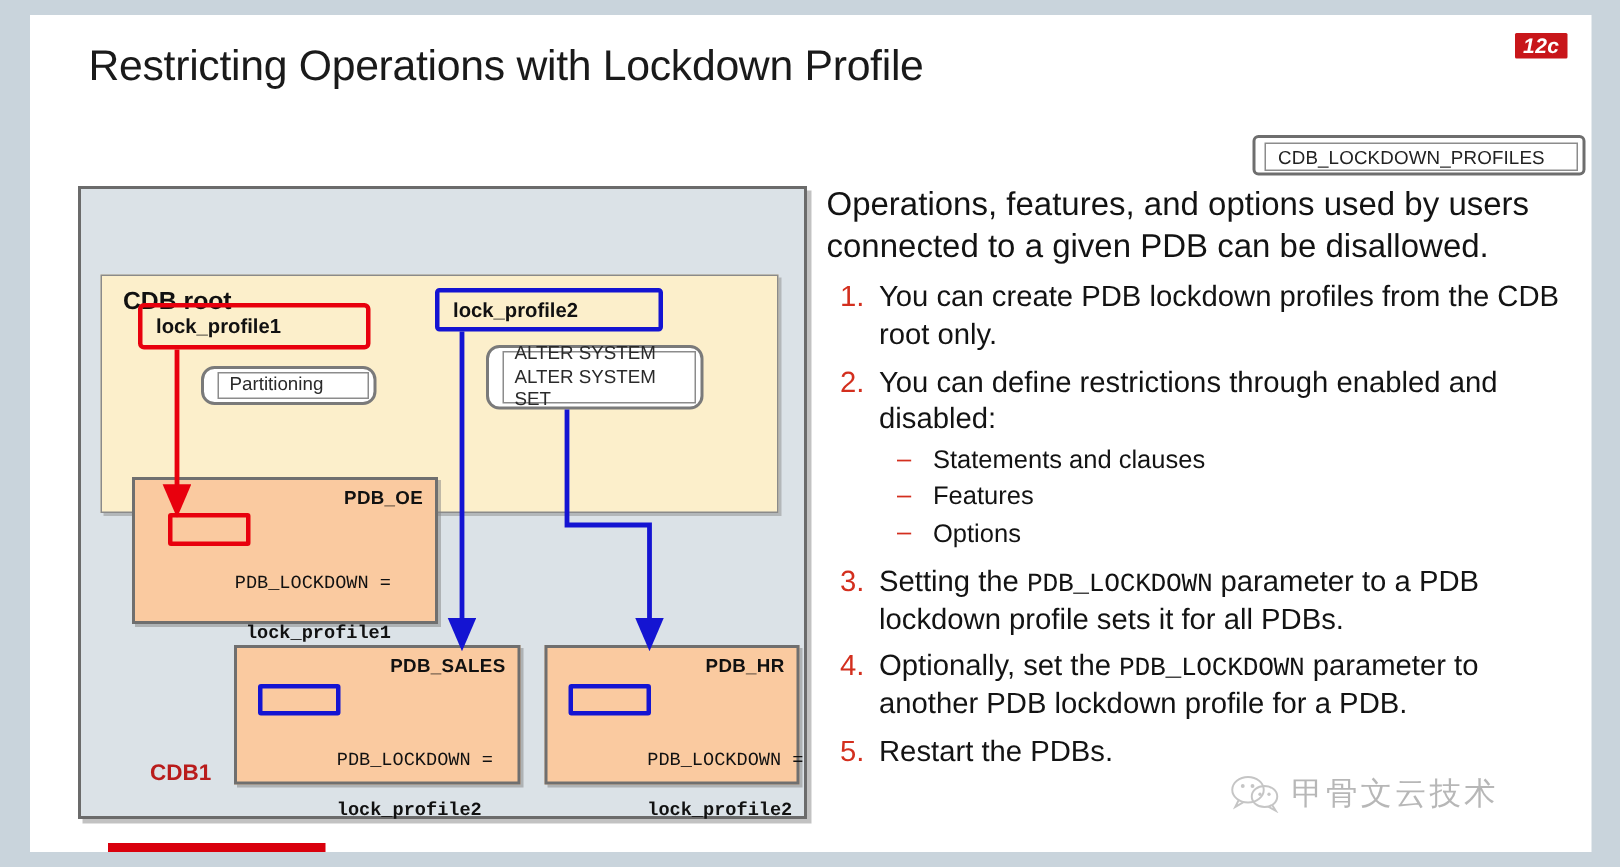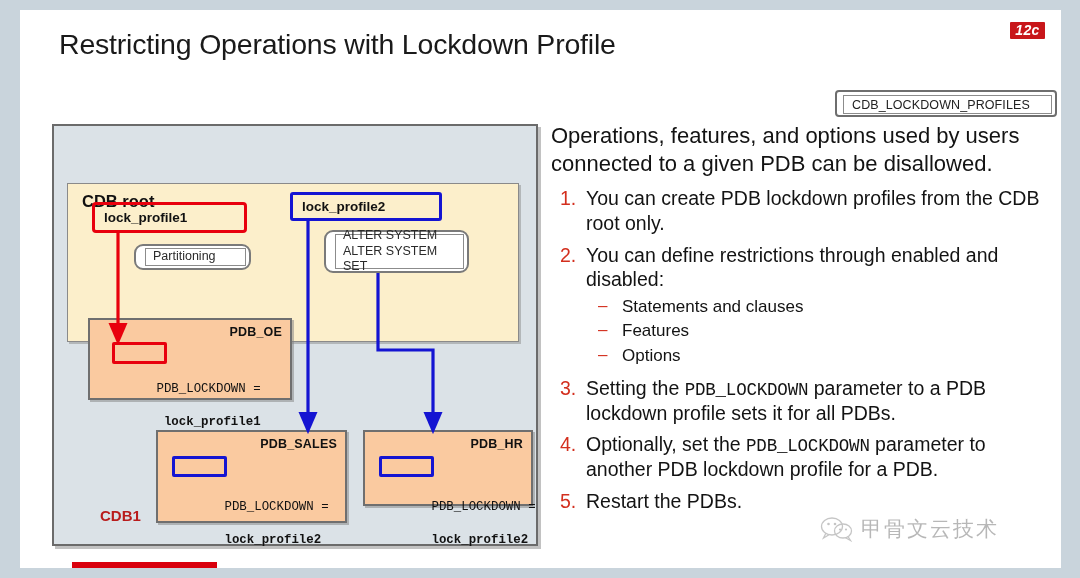--- a/index.html
+++ b/index.html
@@ -213,23 +213,23 @@
     position: absolute;
     left: 7px;
     font-family: "Liberation Mono", "DejaVu Sans Mono", monospace;
     font-size: 12.4px;
     line-height: 1.35;
     color: #111;
     white-space: pre;
   }
   .pdb-param .pval { font-weight: bold; }
 
-  #pdb-oe-box    { left: 68px;  top: 308px; width: 204px; height: 82px; text-align: right; }
+  #pdb-oe-box    { left: 68px;  top: 308px; width: 204px; height: 98px; text-align: right; }
   #pdb-sales-box { left: 136px; top: 420px; width: 191px; height: 93px; }
-  #pdb-hr-box    { left: 343px; top: 420px; width: 170px; height: 76px; }
+  #pdb-hr-box    { left: 343px; top: 420px; width: 170px; height: 93px; }
 
   #pdb-oe-slot    { left: 22px; top: 22px; width: 55px; height: 22px; border: 3px solid #e8000d; }
   #pdb-sales-slot { left: 14px; top: 24px; width: 55px; height: 21px; border: 3px solid #1414d2; }
   #pdb-hr-slot    { left: 14px; top: 24px; width: 55px; height: 21px; border: 3px solid #1414d2; }
 
   #pdb-oe-param    { top: 44px; }
   #pdb-sales-param { top: 50px; }
   #pdb-hr-param    { top: 50px; }
 
   

